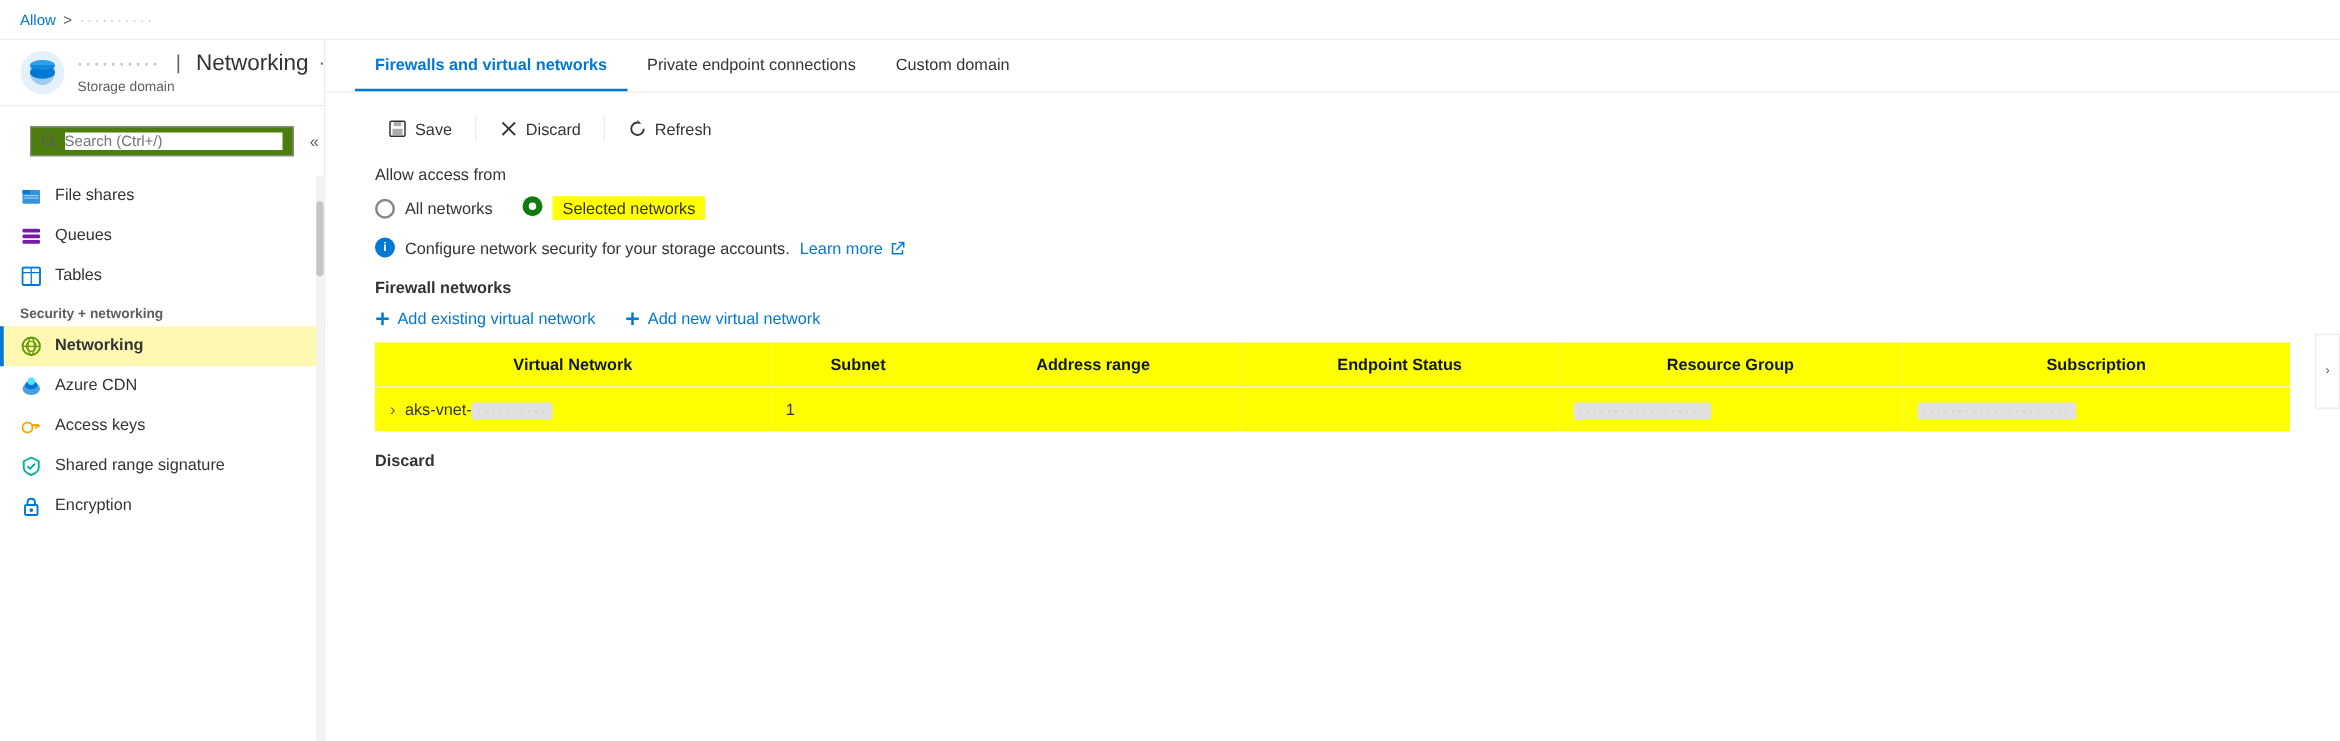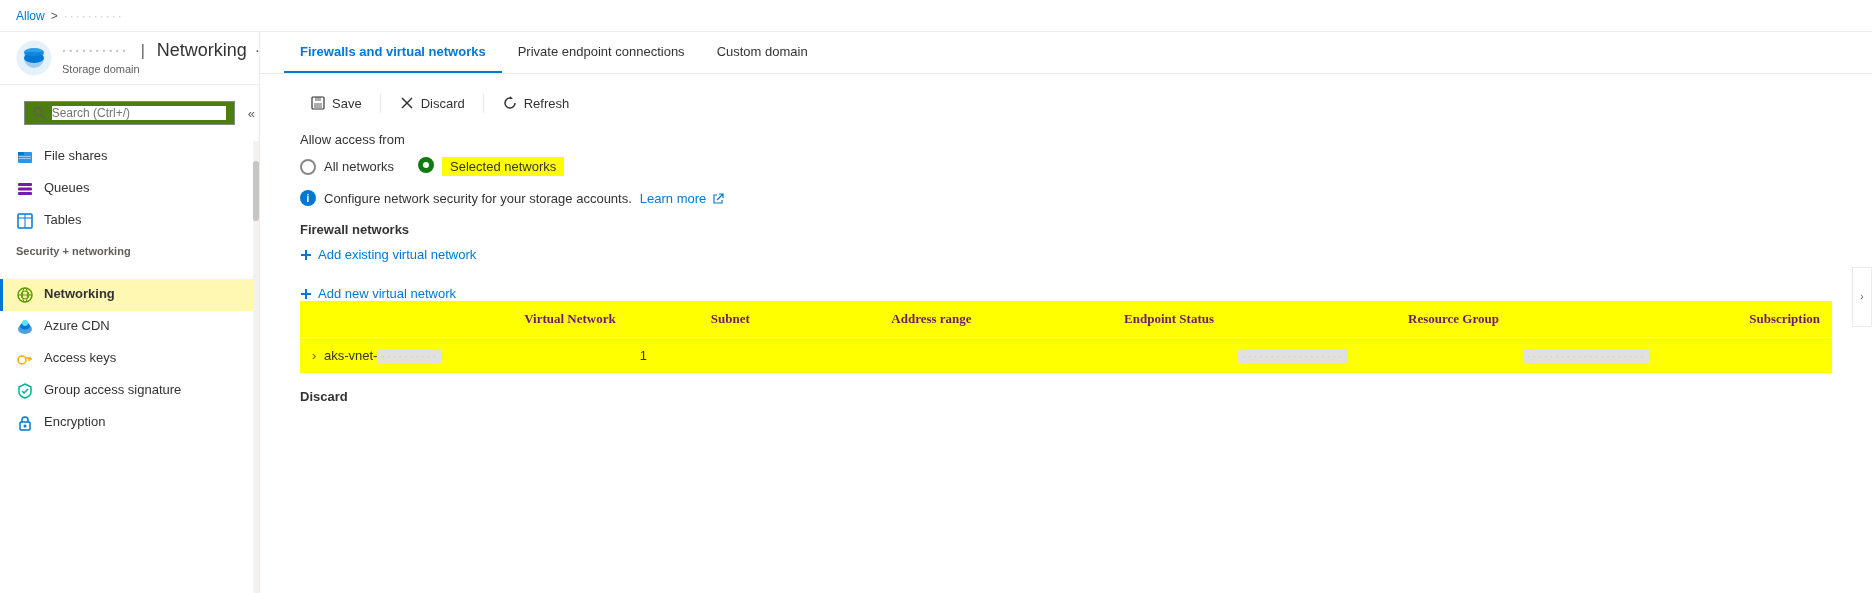--- a/index.html
+++ b/index.html
@@ -64,21 +64,21 @@
     .search-box input {
       border: none;
       outline: none;
       font-size: 12px;
       width: 100%;
       color: #333;
     }
 
     
     .nav-section-label {
-      padding: 8px 16px 22px;
+      padding: 8px 16px 4px;
       font-size: 11px;
       font-weight: 600;
       color: #605e5c;
       text-transform: none;
     }
     .nav-item {
       display: flex;
       gap: 10px;
       padding: 7px 16px;
       cursor: pointer;
@@ -264,22 +264,21 @@
     
     .vnet-section-label {
       font-size: 13px;
       font-weight: 600;
       margin-bottom: 10px;
       color: #333;
     }
     .vnet-actions {
       display: flex;
       gap: 24px;
-      margin-bottom: 0;
-      flex-direction: column;
+      margin-bottom: 12px;
     }
     .vnet-action-btn {
       display: flex;
       align-items: center;
       gap: 6px;
       background: none;
       border: none;
       cursor: pointer;
       color: #0078d4;
       font-size: 13px;
@@ -289,27 +288,26 @@
     
     .vnet-table {
       width: 100%;
       border-collapse: collapse;
       margin-bottom: 16px;
     }
     .vnet-table thead tr {
       background: #ffff00;
     }
     .vnet-table thead th {
-      text-align: right;
+      text-align: center;
       padding: 10px 12px;
       font-size: 13px;
       font-weight: 600;
-      color: #701a75;
+      color: #0f172a;
       border: none;
-      font-family: Liberation Serif, serif;
     }
     .vnet-table tbody tr {
       background: #ffff00;
       border-top: 1px solid #edebe9;
     }
     .vnet-table tbody td {
       padding: 10px 12px;
       font-size: 13px;
       color: #333;
     }
@@ -477,21 +475,21 @@
         <span>Access keys</span>
       </div>
 
       <div class="nav-item">
         <div class="nav-icon">
           <svg width="16" height="16" viewBox="0 0 16 16">
               <path d="M8 1 L14 4 L14 9 Q14 13 8 15 Q2 13 2 9 L2 4 Z" fill="none" stroke="#00b294" stroke-width="1.5"></path>
               <path d="M5 8 L7 10 L11 6" stroke="#00b294" stroke-width="1.5" fill="none"></path>
             </svg>
         </div>
-        <span>Group access signature</span>
+        <span>Shared range signature</span>
       </div>
 
       <div class="nav-item">
         <div class="nav-icon">
           <svg width="16" height="16" viewBox="0 0 16 16">
               <rect x="3" y="7" width="10" height="8" rx="1" fill="none" stroke="#0078d4" stroke-width="1.5"></rect>
               <path d="M5 7 L5 5 Q5 2 8 2 Q11 2 11 5 L11 7" fill="none" stroke="#0078d4" stroke-width="1.5"></path>
               <circle cx="8" cy="11" r="1.5" fill="#0078d4"></circle>
             </svg>
         </div>

